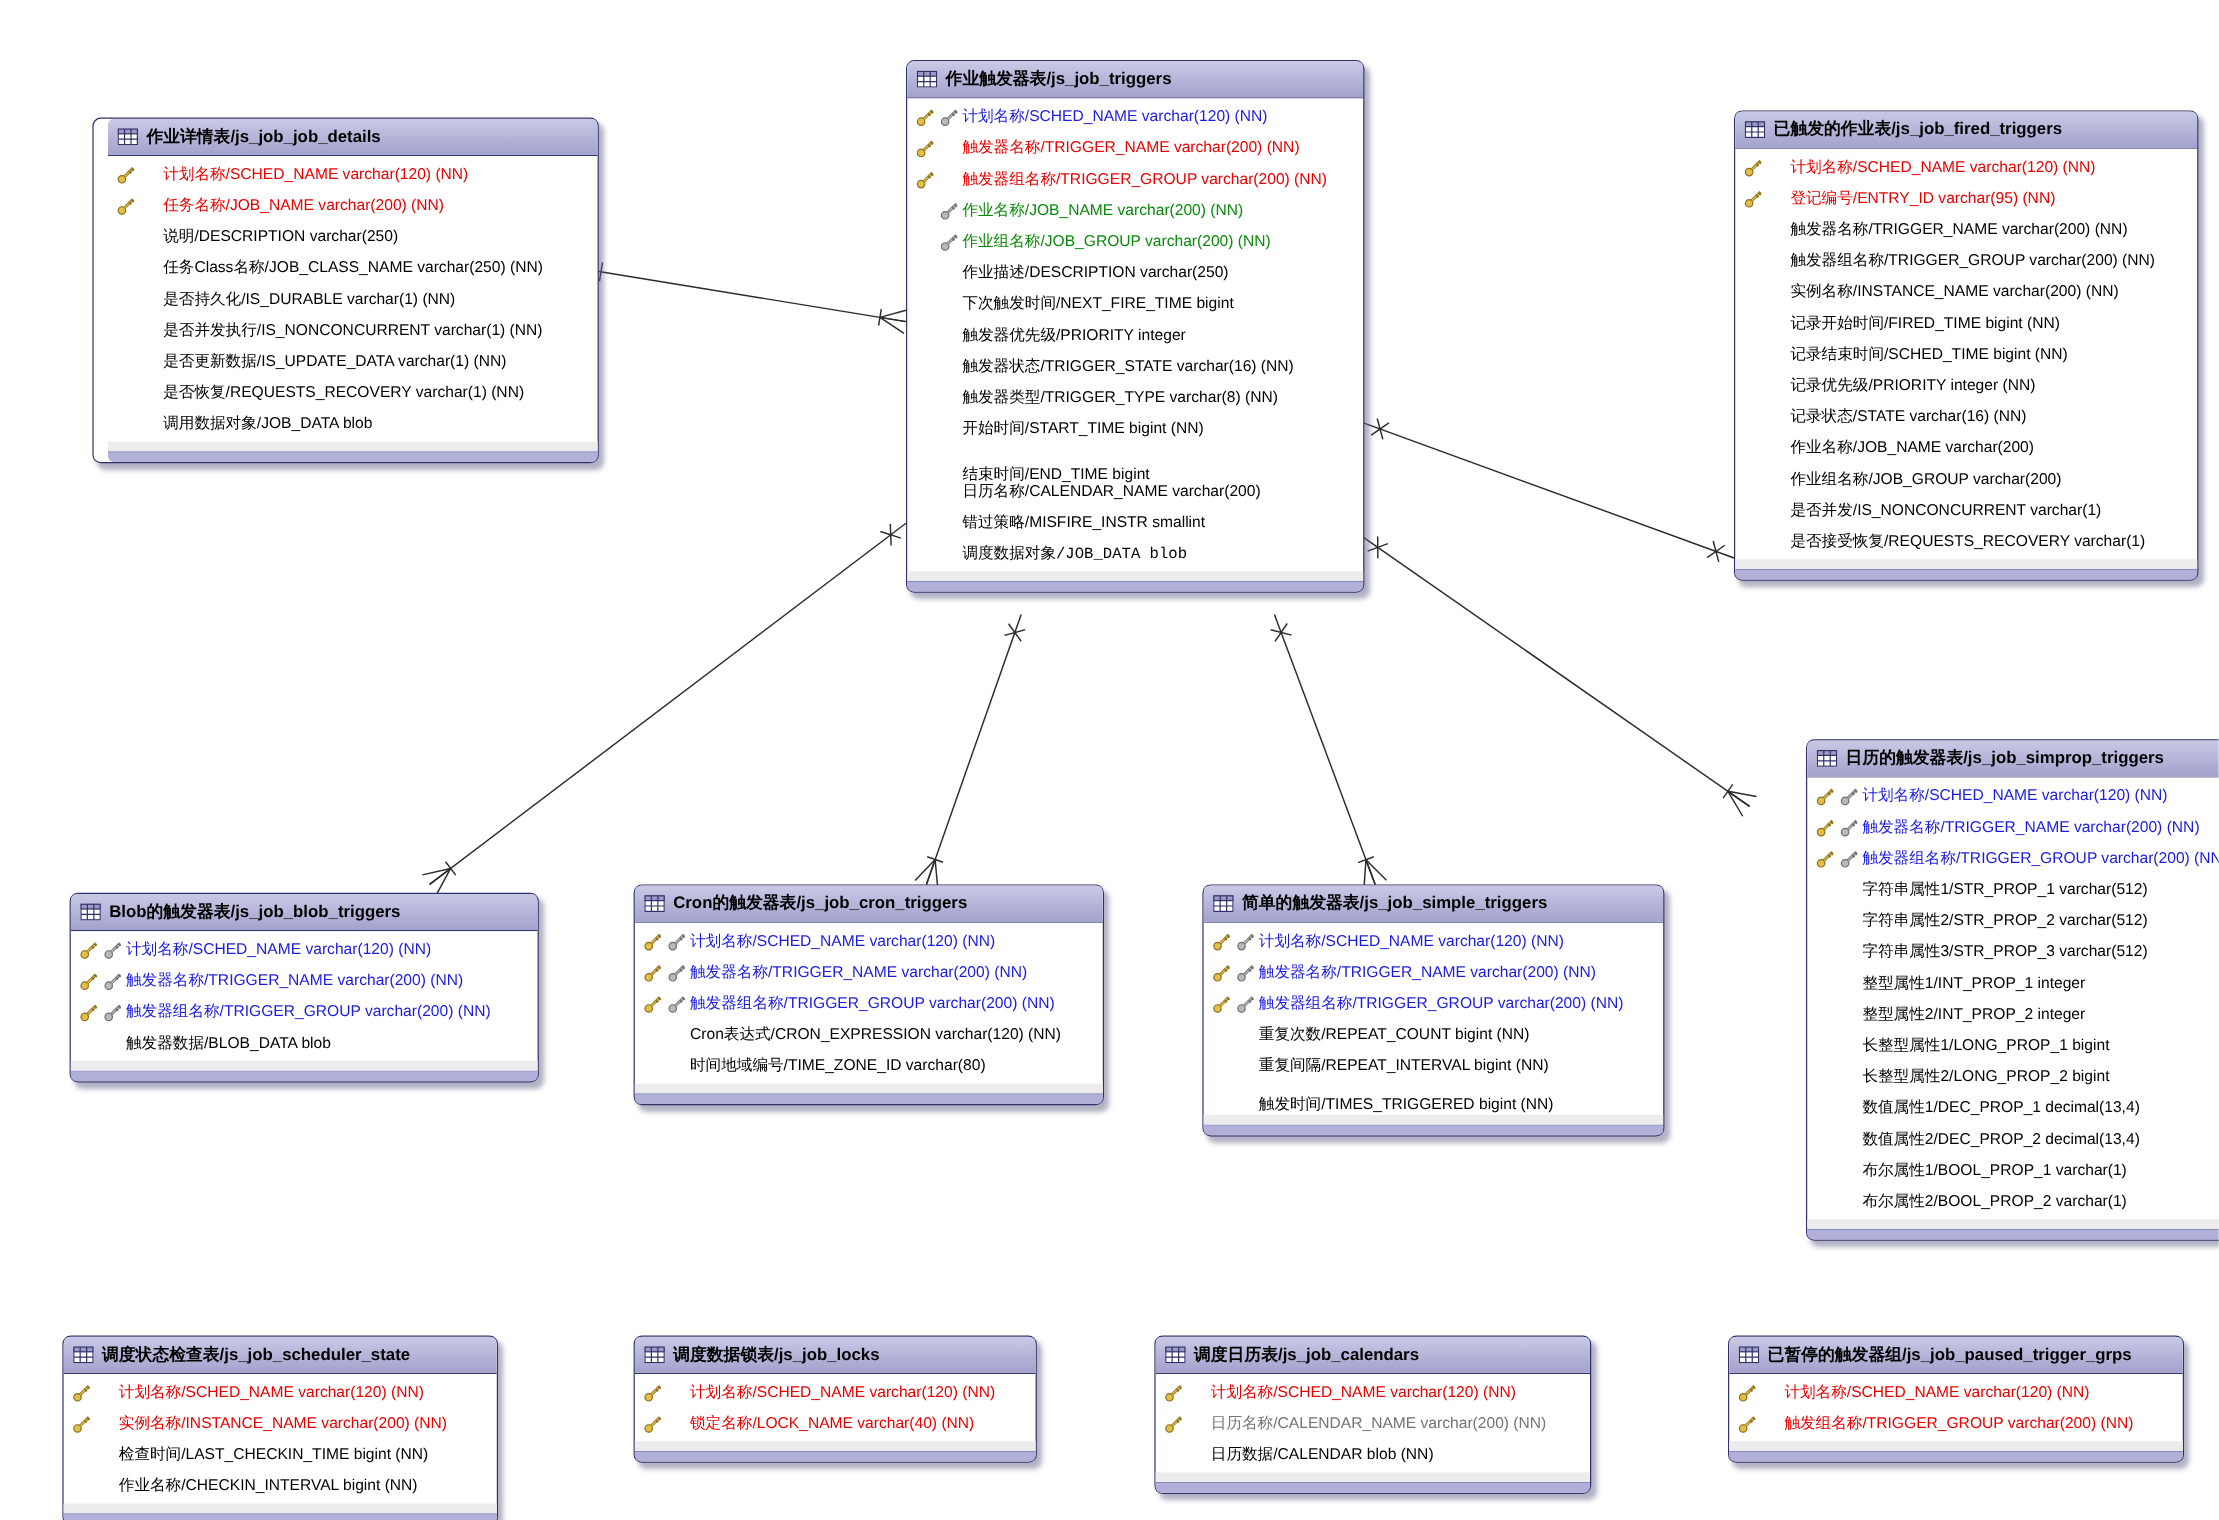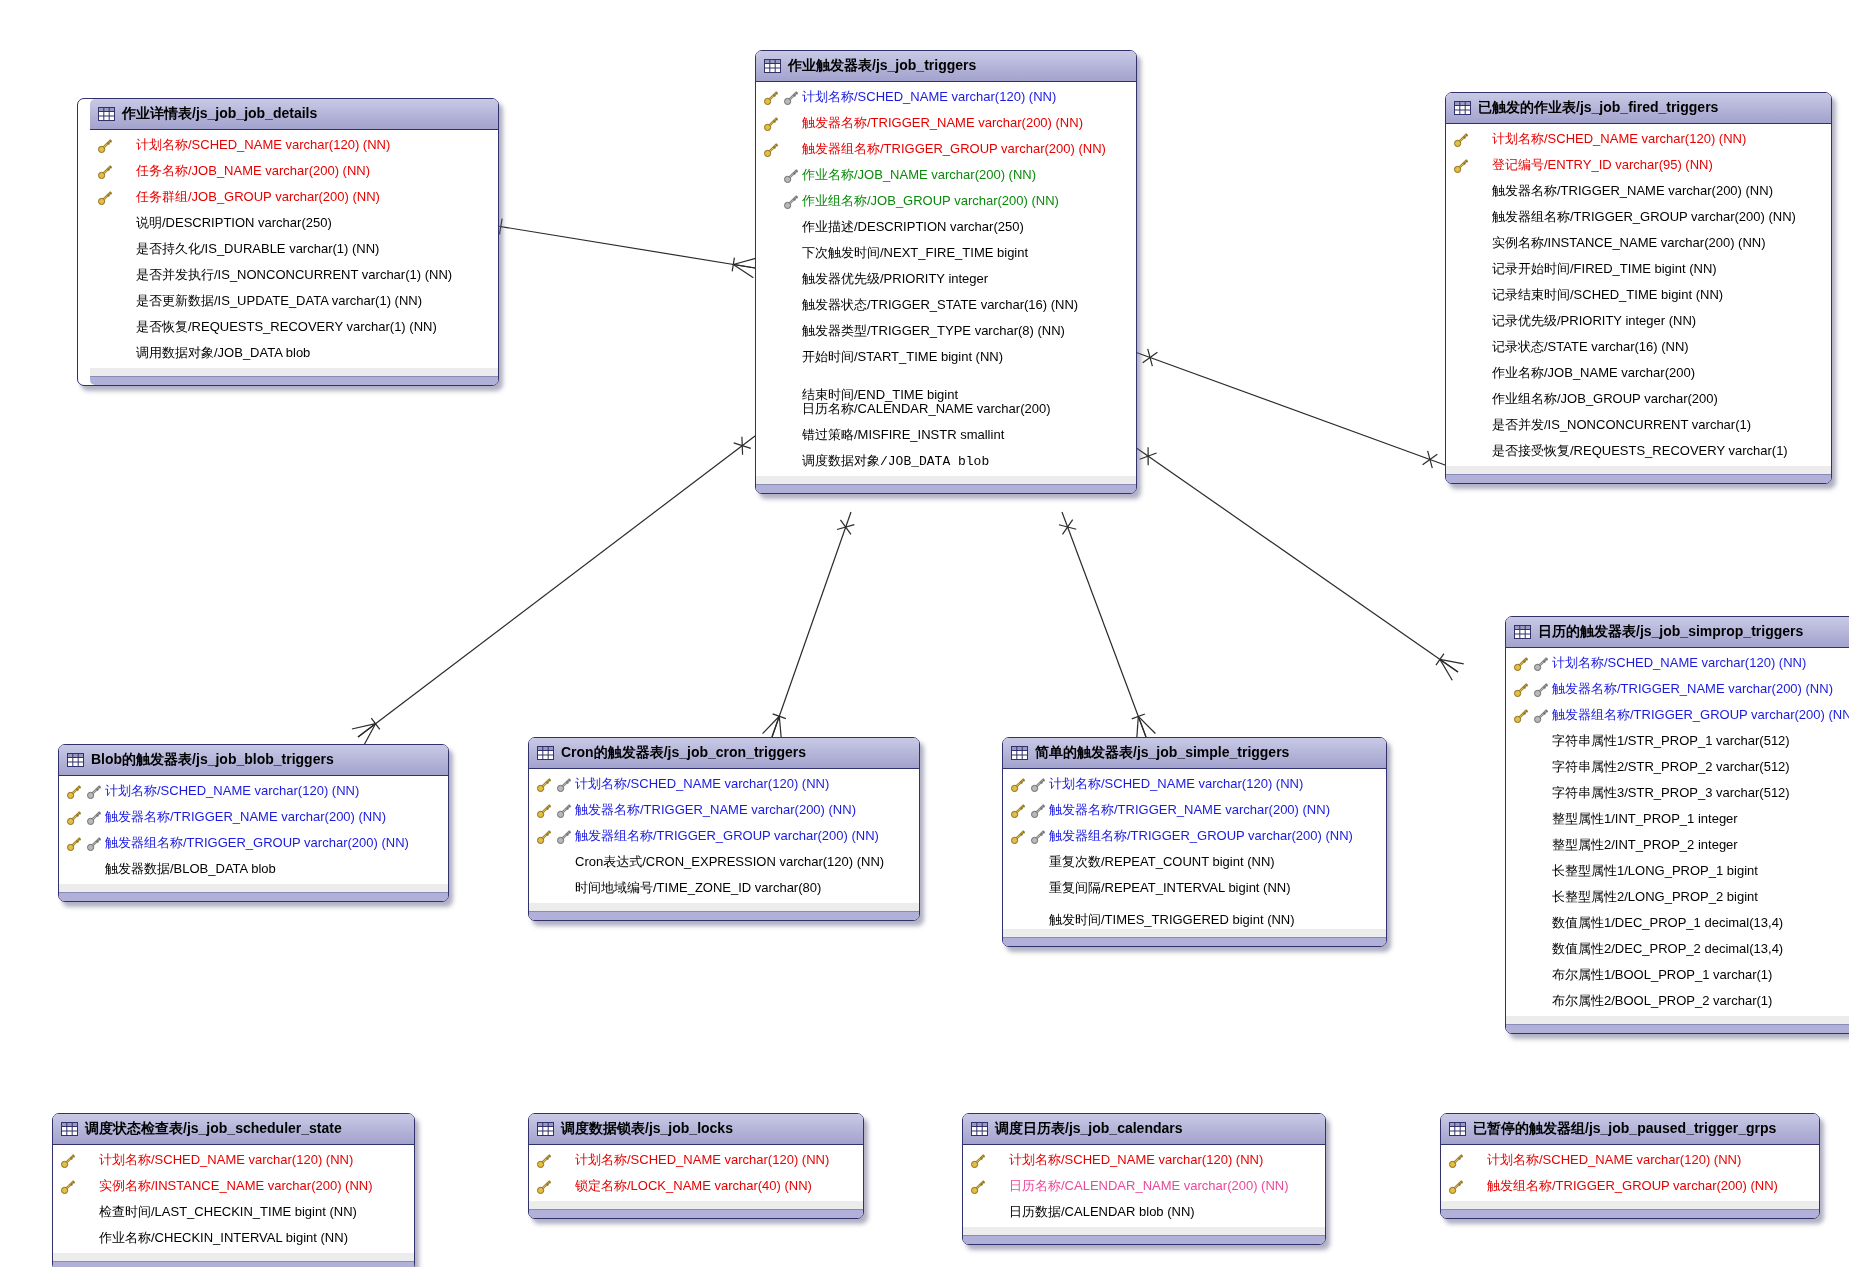--- a/index.html
+++ b/index.html
@@ -111,36 +111,29 @@
             <span class="k1"><svg width="17" height="17" viewBox="0 0 17 17">
      <circle cx="4.6" cy="12.4" r="3.1" fill="#e3bf45" stroke="#8a6d1f" stroke-width="1"></circle>
      <path d="M6.8 10.2 L14 3" stroke="#8a6d1f" stroke-width="2.4" fill="none"></path>
      <path d="M6.9 10.1 L13.8 3.2" stroke="#e3bf45" stroke-width="1.1" fill="none"></path>
      <path d="M10.6 5.6 L12.4 7.4 M12.7 3.5 L14.5 5.3" stroke="#8a6d1f" stroke-width="1.5" fill="none"></path>
    </svg></span>
           </span>
           <span class="ftext" style="color: rgb(232, 0, 0);">任务名称/JOB_NAME varchar(200) (NN)</span>
         </div>
         <div class="frow">
-          <span class="keys">
-            <span class="k1"><svg width="17" height="17" viewBox="0 0 17 17">
-     <circle cx="4.6" cy="12.4" r="3.1" fill="#e3bf45" stroke="#8a6d1f" stroke-width="1"></circle>
-     <path d="M6.8 10.2 L14 3" stroke="#8a6d1f" stroke-width="2.4" fill="none"></path>
-     <path d="M6.9 10.1 L13.8 3.2" stroke="#e3bf45" stroke-width="1.1" fill="none"></path>
-     <path d="M10.6 5.6 L12.4 7.4 M12.7 3.5 L14.5 5.3" stroke="#8a6d1f" stroke-width="1.5" fill="none"></path>
-   </svg></span>
-          </span>
-          <span class="ftext" style="color: rgb(232, 0, 0);">任务群组/JOB_GROUP varchar(200) (NN)</span>
-        </div>
-        <div class="frow">
           <span class="keys"></span>
           <span class="ftext" style="color: rgb(0, 0, 0);">说明/DESCRIPTION varchar(250)</span>
         </div>
         <div class="frow">
           <span class="keys"></span>
+          <span class="ftext" style="color: rgb(0, 0, 0);">任务Class名称/JOB_CLASS_NAME varchar(250) (NN)</span>
+        </div>
+        <div class="frow">
+          <span class="keys"></span>
           <span class="ftext" style="color: rgb(0, 0, 0);">是否持久化/IS_DURABLE varchar(1) (NN)</span>
         </div>
         <div class="frow">
           <span class="keys"></span>
           <span class="ftext" style="color: rgb(0, 0, 0);">是否并发执行/IS_NONCONCURRENT varchar(1) (NN)</span>
         </div>
         <div class="frow">
           <span class="keys"></span>
           <span class="ftext" style="color: rgb(0, 0, 0);">是否更新数据/IS_UPDATE_DATA varchar(1) (NN)</span>
         </div>
@@ -818,21 +811,21 @@
         </div>
         <div class="frow">
           <span class="keys">
             <span class="k1"><svg width="17" height="17" viewBox="0 0 17 17">
      <circle cx="4.6" cy="12.4" r="3.1" fill="#e3bf45" stroke="#8a6d1f" stroke-width="1"></circle>
      <path d="M6.8 10.2 L14 3" stroke="#8a6d1f" stroke-width="2.4" fill="none"></path>
      <path d="M6.9 10.1 L13.8 3.2" stroke="#e3bf45" stroke-width="1.1" fill="none"></path>
      <path d="M10.6 5.6 L12.4 7.4 M12.7 3.5 L14.5 5.3" stroke="#8a6d1f" stroke-width="1.5" fill="none"></path>
    </svg></span>
           </span>
-          <span class="ftext" style="color: #ec4899;">日历名称/CALENDAR_NAME varchar(200) (NN)</span>
+          <span class="ftext" style="color: #737373;">日历名称/CALENDAR_NAME varchar(200) (NN)</span>
         </div>
         <div class="frow">
           <span class="keys"></span>
           <span class="ftext" style="color: rgb(0, 0, 0);">日历数据/CALENDAR blob (NN)</span>
         </div>
       </div>
       <div class="tfoot-gray"></div>
       <div class="tfoot-bar"></div>
     </div>
   <div class="table" style="left:1440px;top:1113px; width:378px;">

